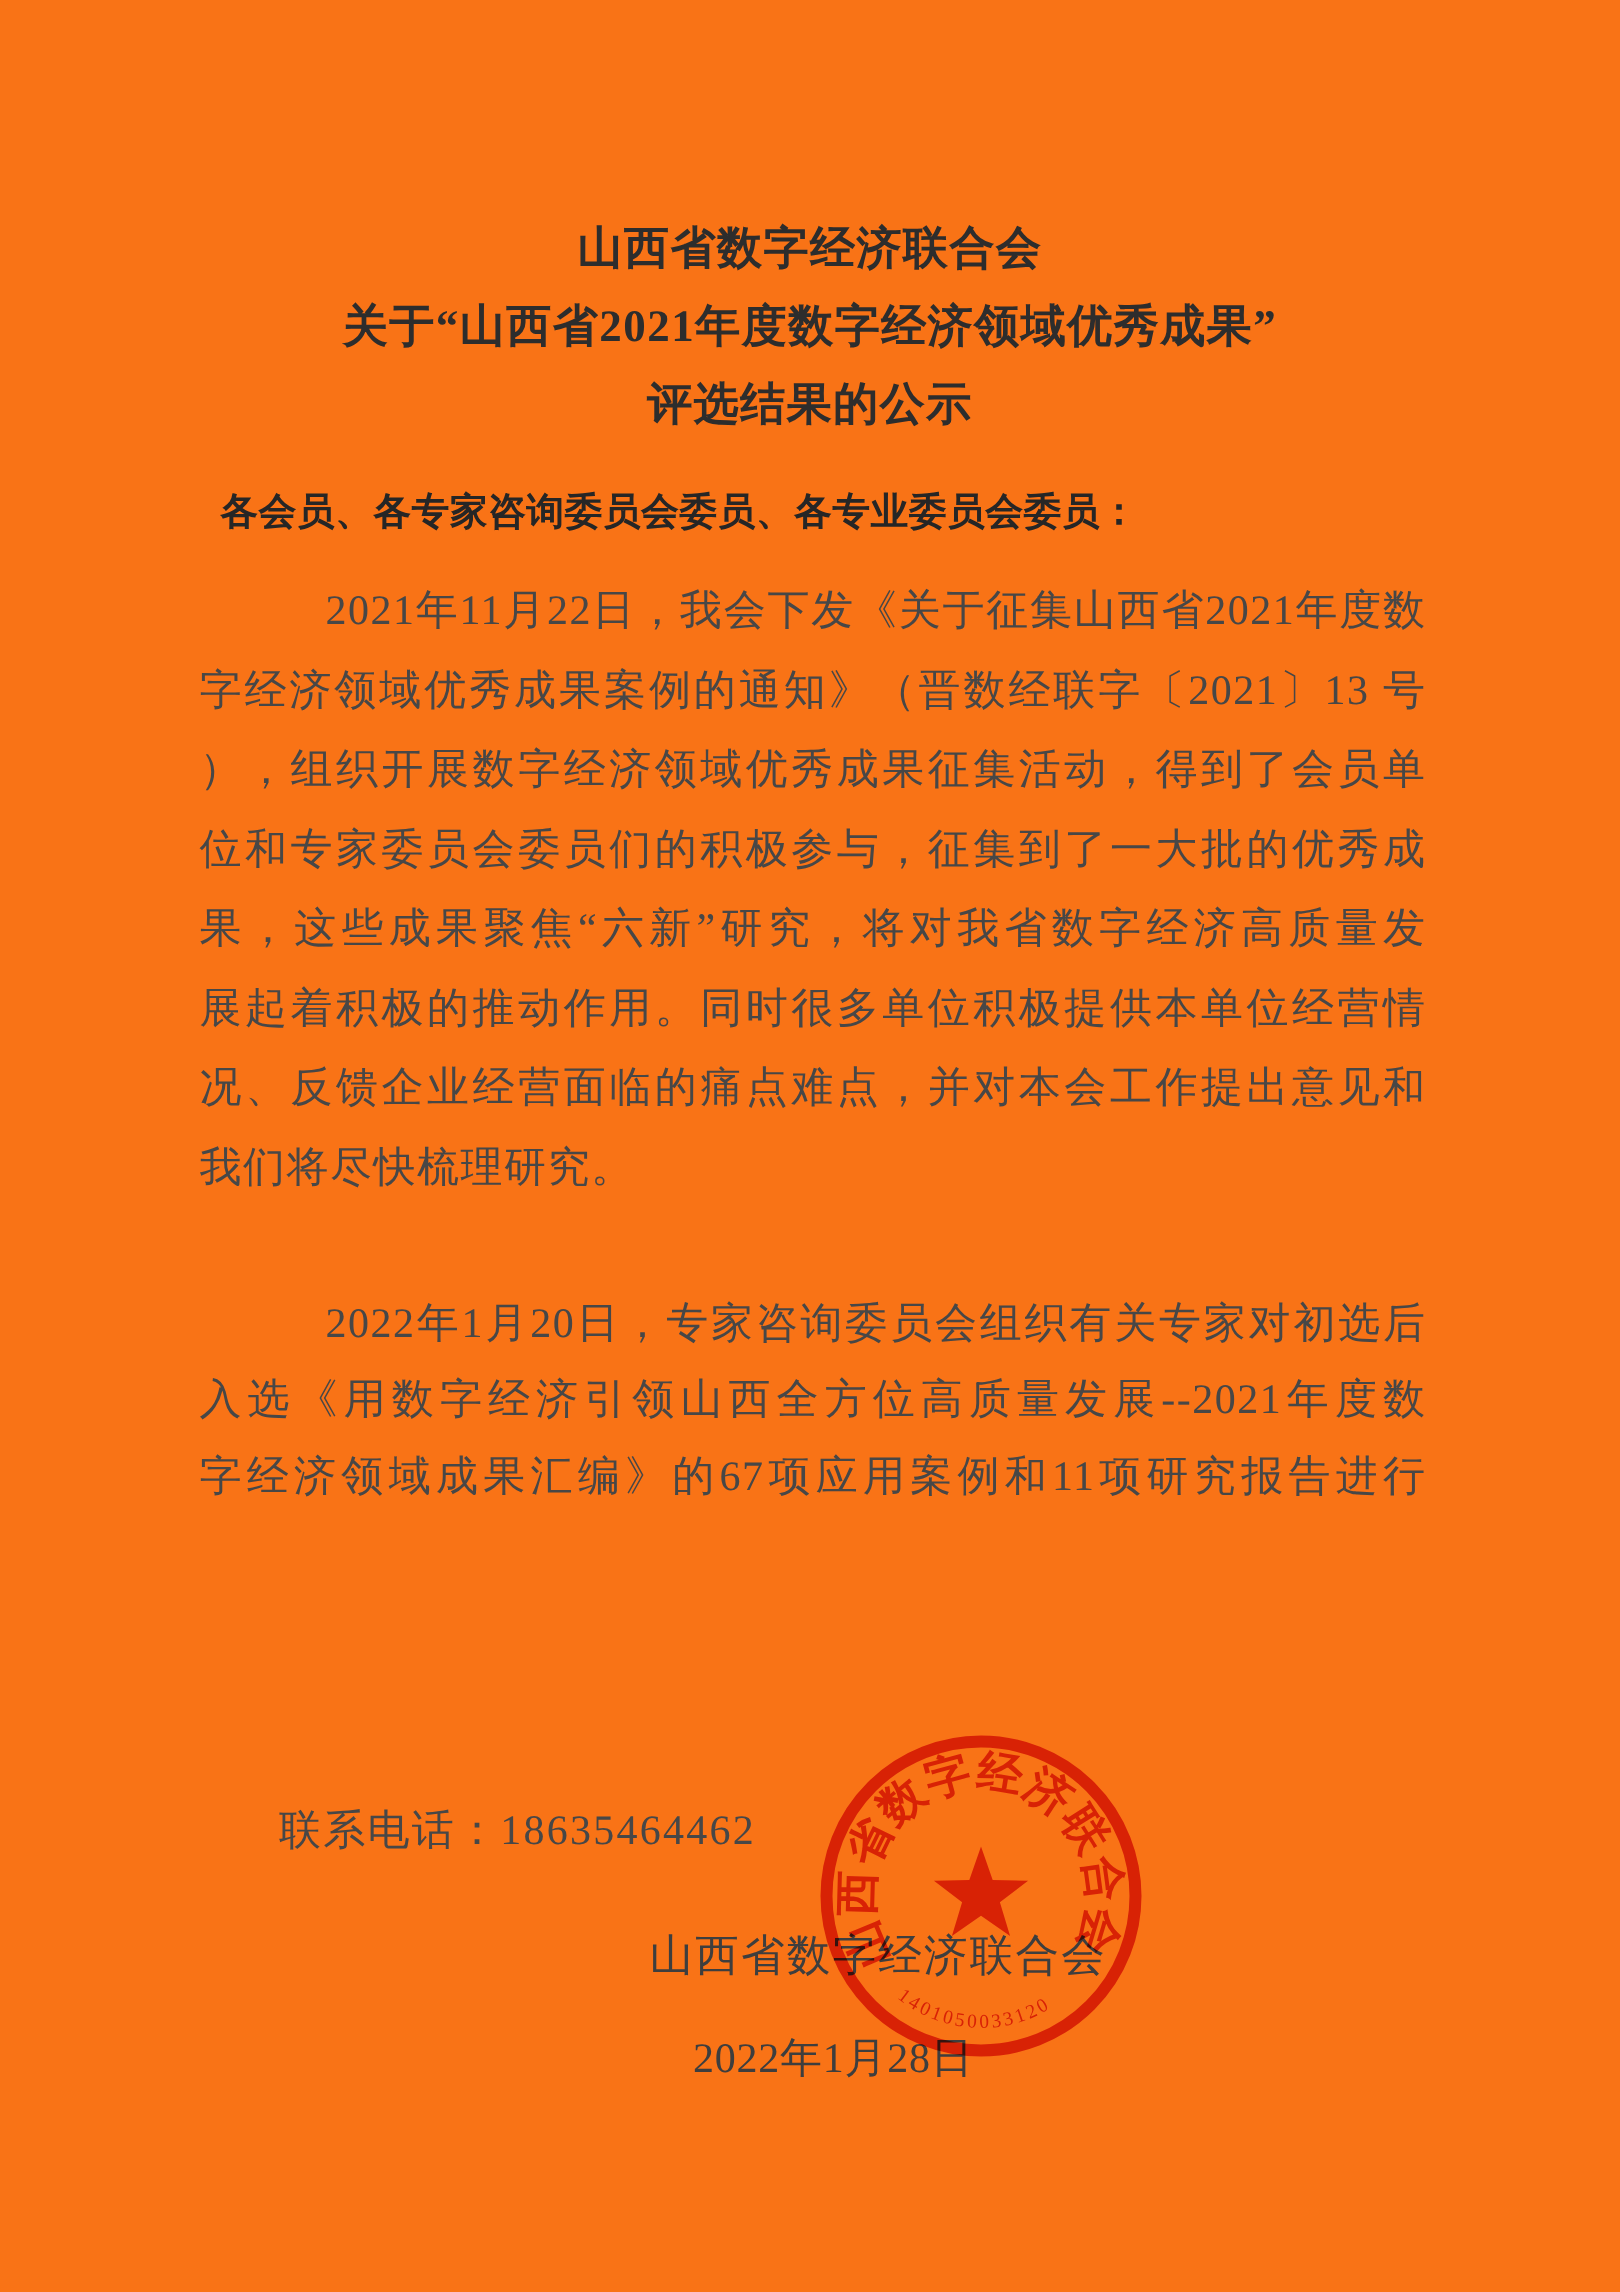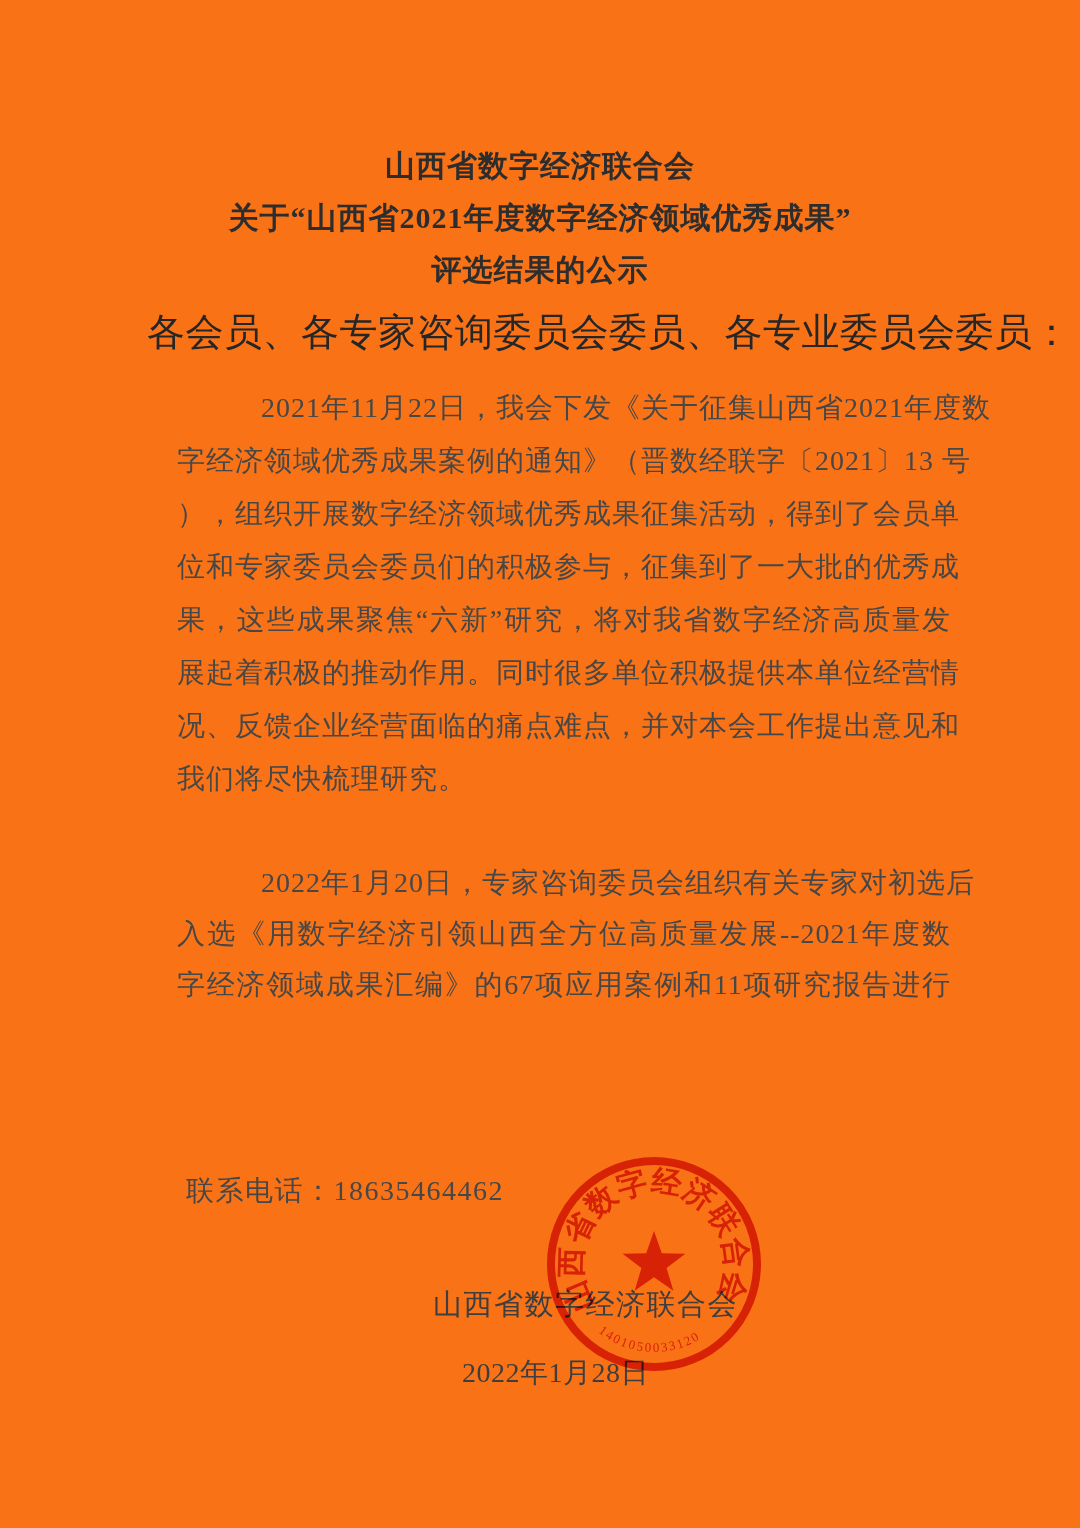--- a/index.html
+++ b/index.html
@@ -11,49 +11,48 @@
     overflow:hidden;
   }
   .title-block {
     position:absolute; top:140px; left:0; right:0;
     text-align:center;
     font-size:30px; line-height:52px;
     font-weight:bold; color:#2d2d2d;
     letter-spacing:1px;
   }
   .greeting {
-    position:absolute; top:314px; left:147px;
-    font-size:38px; line-height:36px;
-    font-weight:normal; color:#262626;
+    position:absolute; top:324px; left:147px;
+    font-size:25px; line-height:36px;
+    font-weight:bold; color:#262626;
     letter-spacing:0.5px;
   }
   .para {
     position:absolute; left:133px; width:818px;
     font-size:28px; color:#474747;
   }
   .para .line {
     text-align:justify;
     text-align-last:justify;
     letter-spacing:1px;
     white-space:nowrap;
-    margin-left:44px;
   }
   .p1 { top:381px; }
   .p1 .line { height:53px; line-height:53px; }
   .p2 { top:857px; }
   .p2 .line { height:51px; line-height:51px; }
   .para .indent { padding-left:84px; }
   .para .last  { text-align-last:left; }
   .notice-line {
     position:absolute; left:186px;
     font-size:28px; line-height:34px;
     color:#474747; letter-spacing:1.5px;
   }
   .notice-period { top:1089px; }
-  .notice-phone  { top:1174px;text-align:right; }
+  .notice-phone  { top:1204px;text-align:right; }
   .sign-org {
     position:absolute; left:433px; top:1287px;
     font-size:29px; line-height:34px;
     color:#3e3e3e; letter-spacing:1.5px;
     z-index:1;
   }
   .sign-date {
     position:absolute; left:462px; top:1356px;
     font-size:28px; line-height:34px;
     color:#3e3e3e; letter-spacing:0.5px;

